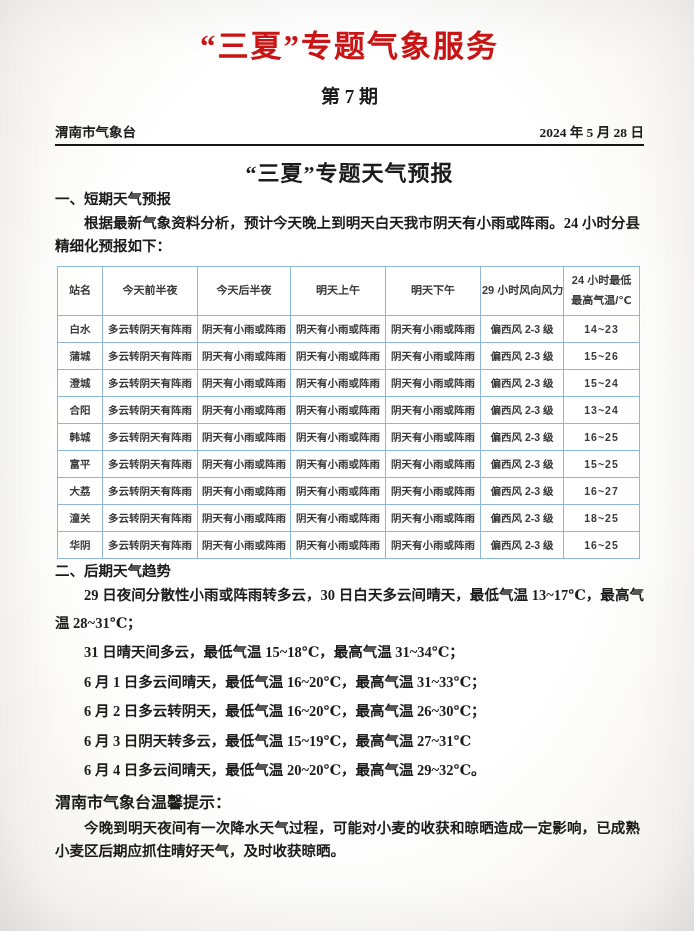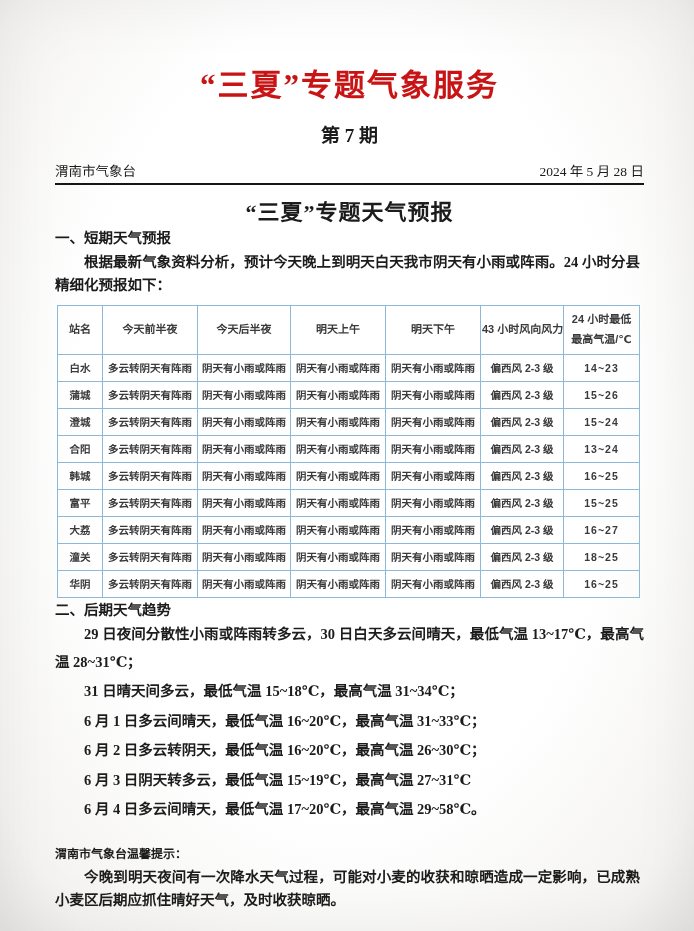--- a/index.html
+++ b/index.html
@@ -1,21 +1,21 @@
 <!DOCTYPE html>
 <html lang="zh-CN"><head>
 <meta charset="utf-8">
 <style>
   html,body{margin:0;padding:0;background:#e9e9e9;}
   .page{
     position:relative;
     width:694px;height:931px;
     margin:0 auto;
     box-sizing:border-box;
-    padding:56px 50px 0 55px;
+    padding:17px 50px 0 55px;
     background:radial-gradient(ellipse at 50% 45%, #ffffff 55%, #f4f3f1 88%, #e7e6e4 100%);
     box-shadow:inset 0 0 70px rgba(0,0,0,0.06);
     font-family:"Liberation Serif","DejaVu Serif",serif;
     color:#1c1c1c;
     overflow:hidden;
   }
   .doc-title{
     margin:4px 0 0 0;
     text-align:center;
     font-size:31px;
@@ -28,21 +28,21 @@
     text-align:center;
     font-size:19px;
     font-weight:700;
   }
   .masthead{
     margin-top:13px;
     display:flex;
     justify-content:space-between;
     align-items:flex-end;
     font-size:13.5px;
-    font-weight:400;
+    font-weight:700;
     border-bottom:2.5px solid #161616;
     padding-bottom:3px;
   }
   .subtitle{
     margin:9px 0 0 0;
     text-align:center;
     font-size:22px;
     font-weight:800;
     letter-spacing:1px;
   }
@@ -83,22 +83,22 @@
   }
   table.forecast td{
     height:26px;
     font-size:10.5px;
     font-weight:600;
     padding:0 1px;
   }
   td.temp-cell{letter-spacing:1px;}
   .trend p.para{line-height:1.9;margin:2px 0 0 0;}
   .tips-heading{
-    margin-top:20px;
-    font-size:12px;
+    margin-top:4px;
+    font-size:16px;
     font-weight:700;
   }
 </style>
 </head>
 <body>
 
 <div class="page">
 
   <h1 class="doc-title">“三夏”专题气象服务</h1>
 
@@ -125,21 +125,21 @@
         <col style="width:83px">
         <col style="width:76px">
     </colgroup>
     <thead>
       <tr>
         <th>站名</th>
         <th>今天前半夜</th>
         <th>今天后半夜</th>
         <th>明天上午</th>
         <th>明天下午</th>
-        <th>43 小时风向风力</th>
+        <th>29 小时风向风力</th>
         <th>
           <div>24 小时最低</div>
           <div>最高气温/℃</div>
         </th>
       </tr>
     </thead>
     <tbody>
 
         <tr>
           <td>白水</td>
@@ -242,20 +242,20 @@
       <p class="para">29 日夜间分散性小雨或阵雨转多云，30 日白天多云间晴天，最低气温 13~17℃，最高气温 28~31℃；</p>
 
       <p class="para">31 日晴天间多云，最低气温 15~18℃，最高气温 31~34℃；</p>
 
       <p class="para">6 月 1 日多云间晴天，最低气温 16~20℃，最高气温 31~33℃；</p>
 
       <p class="para">6 月 2 日多云转阴天，最低气温 16~20℃，最高气温 26~30℃；</p>
 
       <p class="para">6 月 3 日阴天转多云，最低气温 15~19℃，最高气温 27~31℃</p>
 
-      <p class="para">6 月 4 日多云间晴天，最低气温 17~20℃，最高气温 29~58℃。</p>
+      <p class="para">6 月 4 日多云间晴天，最低气温 20~20℃，最高气温 29~32℃。</p>
     </div>
 
   <div class="tips-heading">渭南市气象台温馨提示：</div>
 
   <p class="para">今晚到明天夜间有一次降水天气过程，可能对小麦的收获和晾晒造成一定影响，已成熟小麦区后期应抓住晴好天气，及时收获晾晒。</p>
 
 </div>
 
 </body></html>

